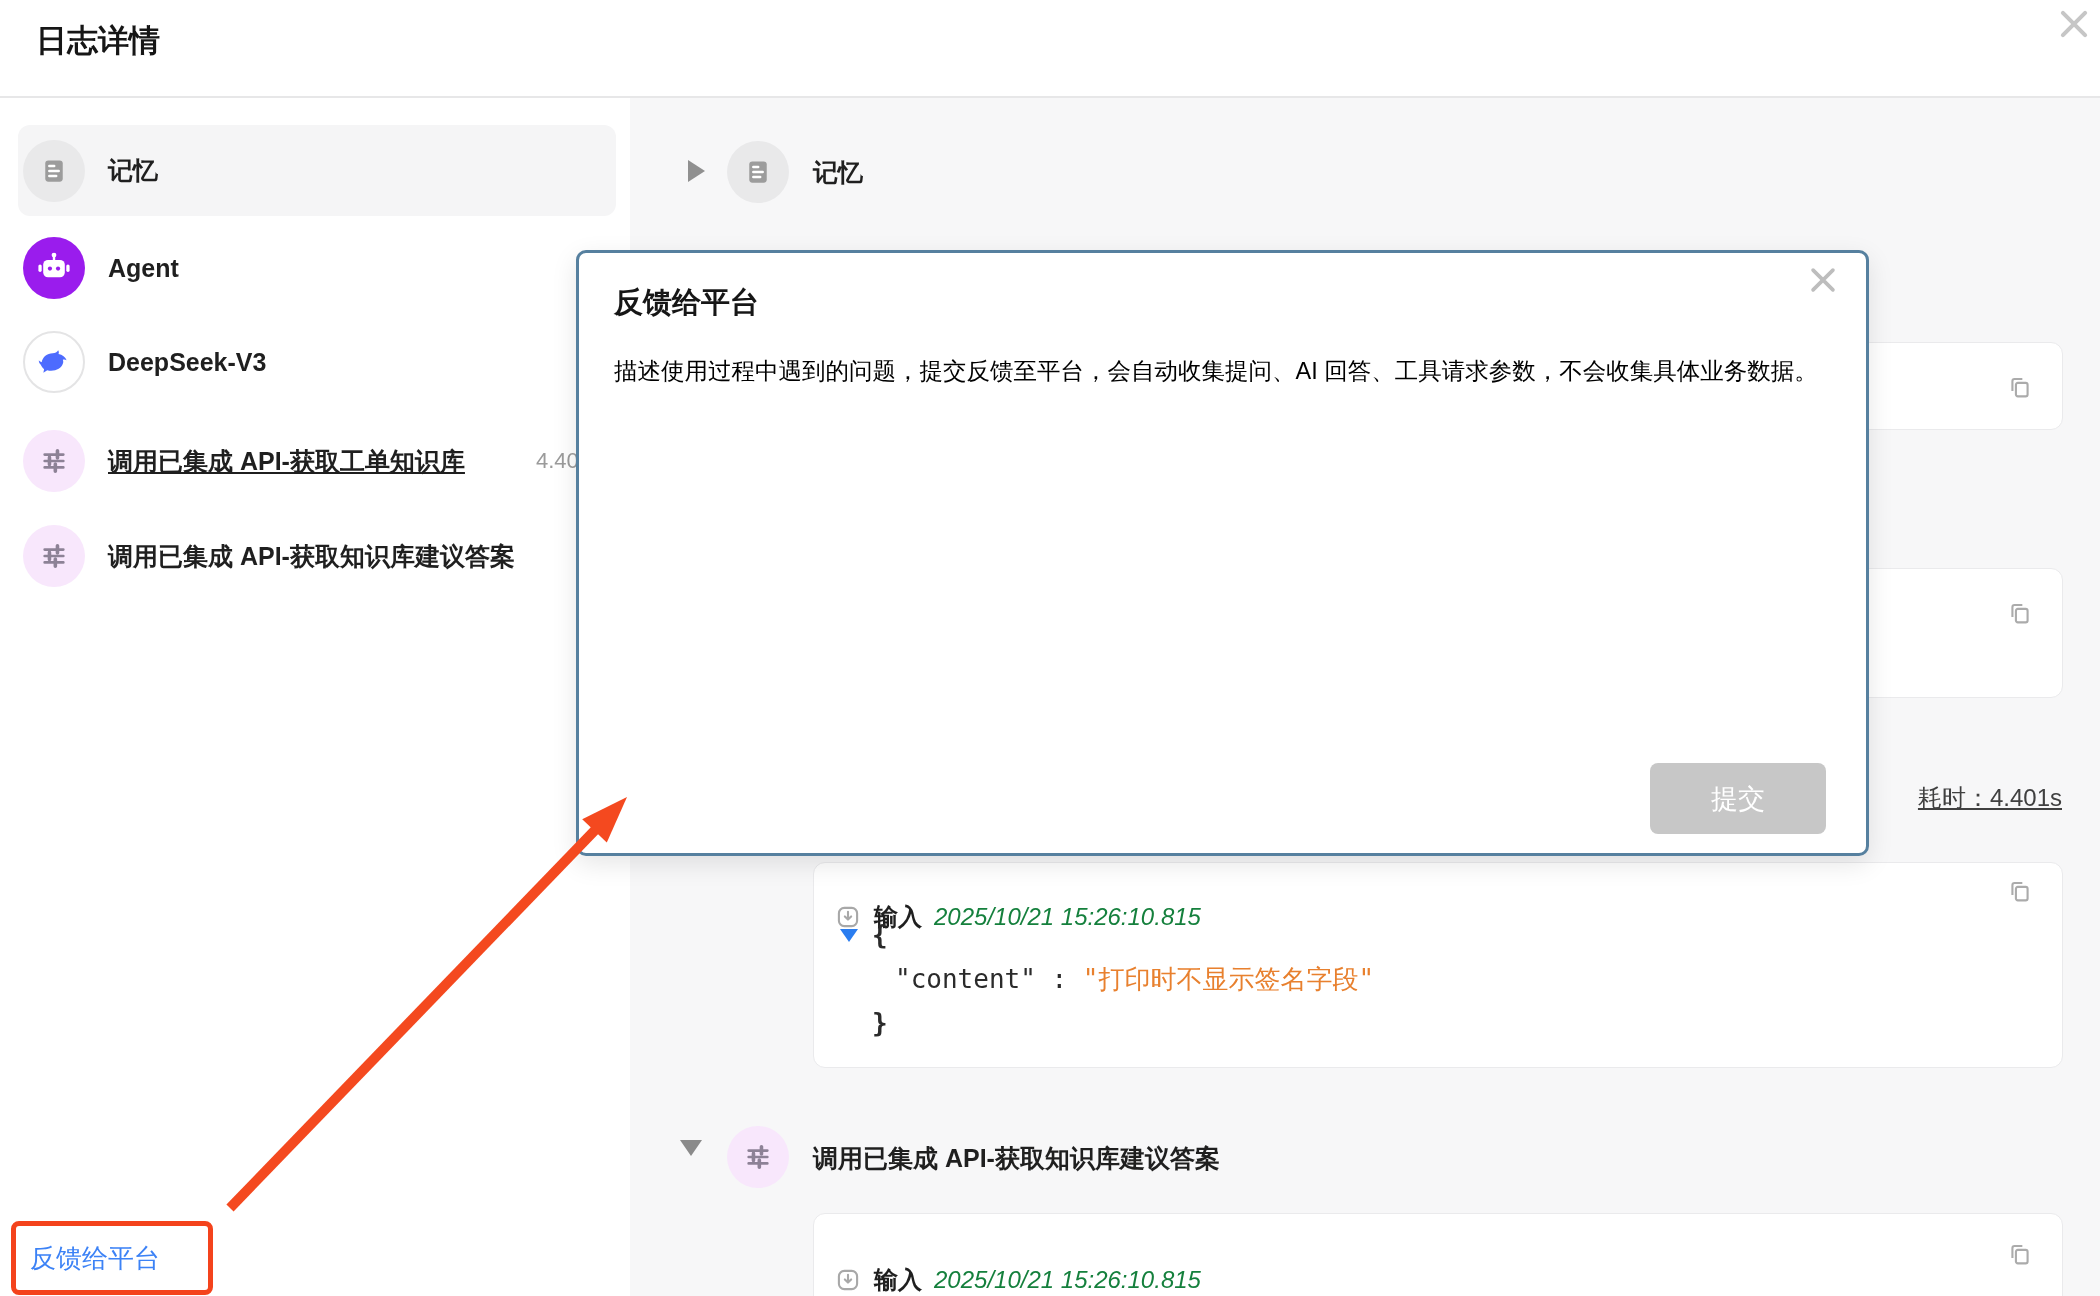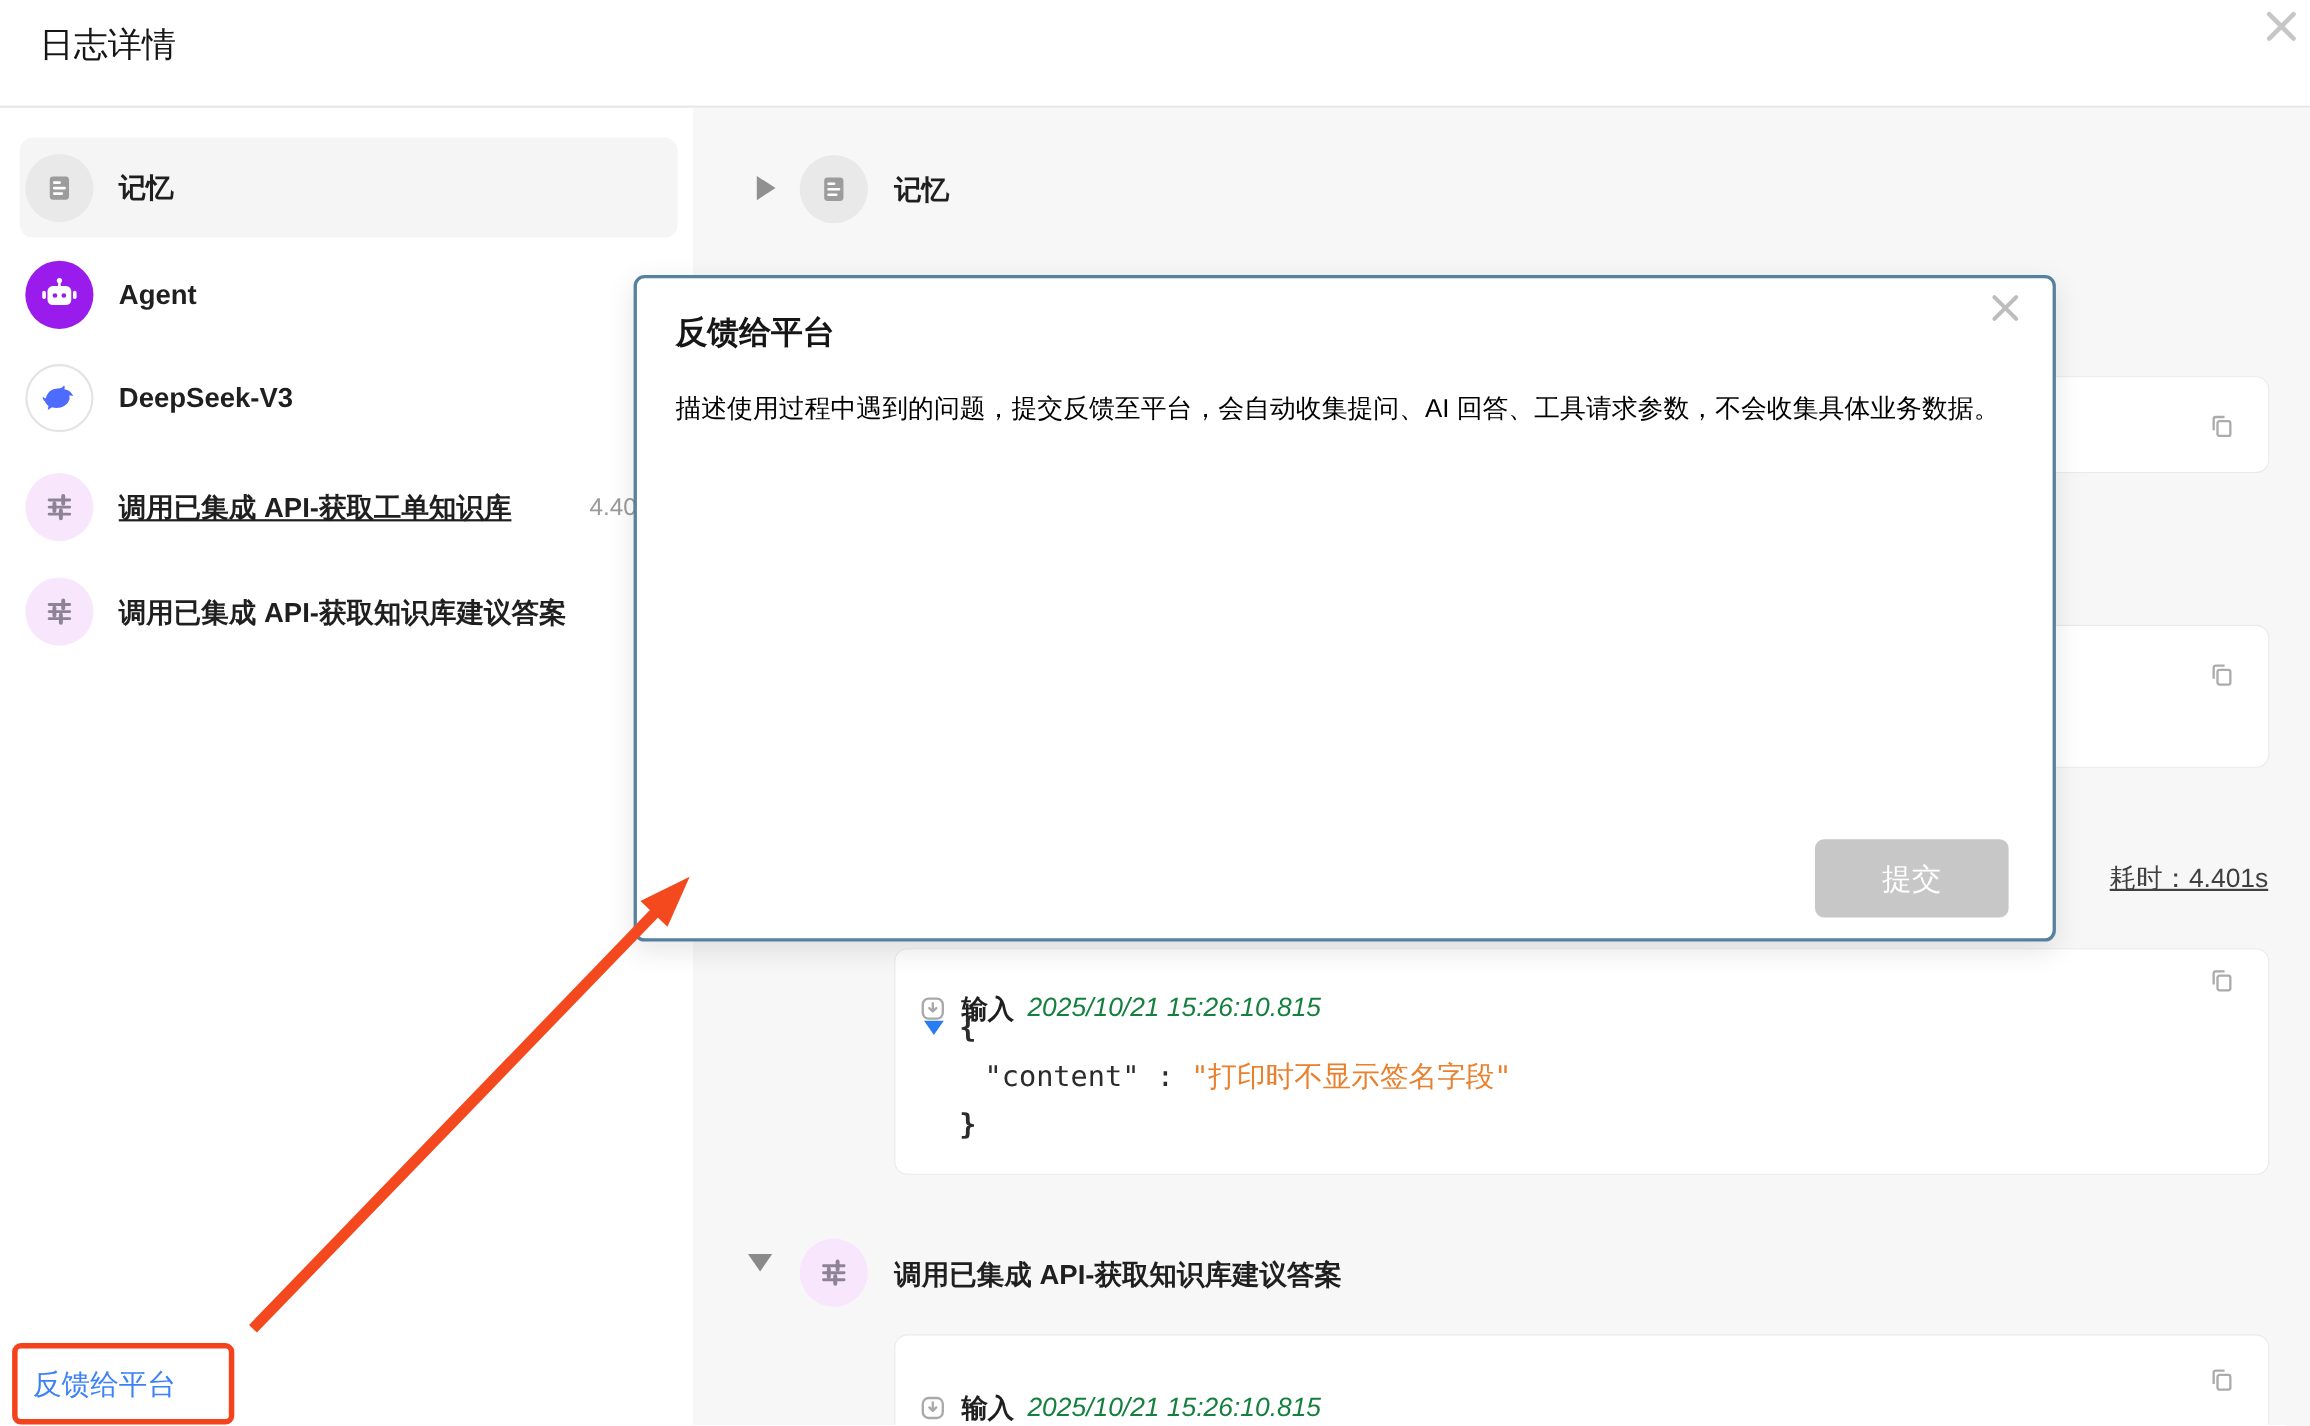--- a/index.html
+++ b/index.html
@@ -1,21 +1,21 @@
 <!DOCTYPE html>
 <html><head>
 <meta charset="utf-8">
 <style>
   html,body{margin:0;padding:0;background:#ffffff;}
   #app{
     position:relative;width:2100px;height:1296px;background:#ffffff;
     font-family:"Liberation Sans", sans-serif;overflow:hidden;color:#1f1f1f;
   }
   
-  .hdr-title{position:absolute;left:36px;top:20px;font-size:31px;font-weight:400;color:#161616;}
+  .hdr-title{position:absolute;left:36px;top:20px;font-size:31px;font-weight:700;color:#161616;}
   .page-close{position:absolute;left:2050px;top:0;width:48px;height:48px;display:flex;align-items:center;justify-content:center;color:#c6c6c6;cursor:pointer;}
   .hdr-divider{position:absolute;left:0;top:96px;width:2100px;height:2px;background:#e7e7e8;}
   
   .side-row{position:absolute;left:18px;width:598px;height:92px;display:flex;align-items:center;gap:23px;padding-left:5px;box-sizing:border-box;cursor:pointer;}
   .side-row.selected{background:#f5f5f6;border-radius:12px;}
   .avatar{width:62px;height:62px;border-radius:50%;display:flex;align-items:center;justify-content:center;flex:none;box-sizing:border-box;}
   .avatar.gray{background:#e9e9ea;color:#9c9c9c;}
   .avatar.purple{background:#9a1ced;}
   .avatar.white{background:#fff;border:2px solid #e4e4e5;}
   .avatar.pink{background:#f8e7fc;color:#8d8296;}

